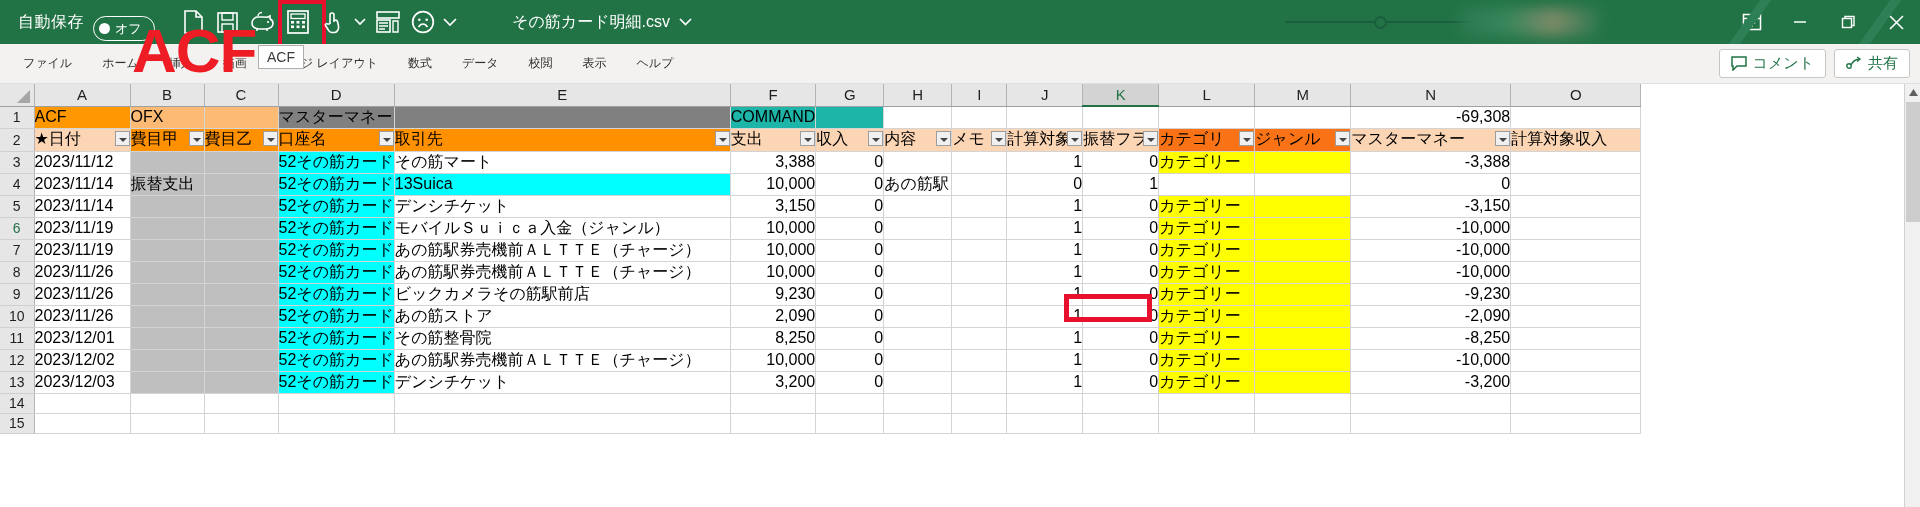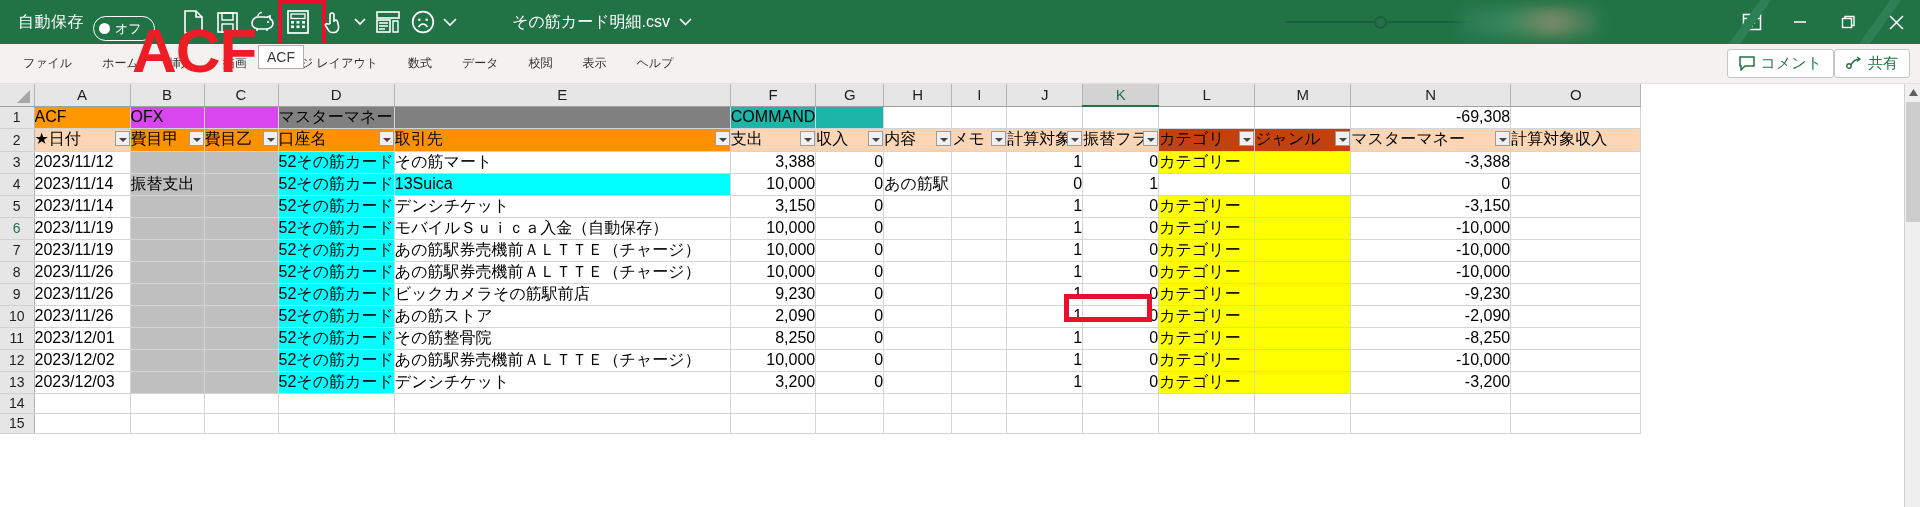--- a/index.html
+++ b/index.html
@@ -69,21 +69,21 @@
   
   .ribbon {
     height: 40px; background:#f3f2f1;
     display:flex; align-items:center; position:relative;
     border-bottom:1px solid #e1dfdd;
   }
   .tab {
     font-size:12px; color:#323130; padding:5px 15px; white-space:nowrap;
   }
   .tab:first-child { margin-left:8px; }
-  .ribbon-right { position:absolute; right:10px; top:5px; display:flex; }
+  .ribbon-right { position:absolute; right:10px; top:5px; display:flex; gap:8px; }
   .rb-btn {
     height:29px; border:1px solid #c8c6c4; background:#fff; border-radius:3px;
     display:flex; align-items:center; gap:6px; padding:0 11px;
     font-size:15px; color:#217346; white-space:nowrap;
   }
 
   
   .acf-watermark {
     position:absolute; left:132px; top:20px;
     font-size:62px; font-weight:bold; color:#ee1c25;
@@ -128,25 +128,25 @@
     border-right:1px solid #d4d4d4; border-bottom:1px solid #d4d4d4;
     font-size:16px; color:#000; vertical-align:middle;
     white-space:nowrap; overflow:hidden; height:20px;
     padding:0 2px;
   }
   td.num { text-align:right; padding-right:5px; }
   .nb-r { border-right:none; }
 
   
   .f-orange   { background:#ff9800; color:#ffffff; }
-  .f-slate    { background:#d946ef; color:#ffffff; }
+  .f-slate    { background:#fdba74; color:#ffffff; }
   .f-gray     { background:#808080; color:#ffffff;margin-left:40px; }
   .f-teal     { background:#1cb5a8; color:#ffffff; }
   .f-peach    { background:#fcd5b4; color:#000000; }
-  .f-orange2  { background:#c2410c; color:#000000;font-family:Liberation Mono, monospace; }
+  .f-orange2  { background:#f97316; color:#000000;font-family:Liberation Mono, monospace; }
   .f-orangeB  { background:#ff9000; color:#000000; }
   .f-cyan     { background:#00ffff; color:#000000; }
   .f-grey2    { background:#bfbfbf; color:#000000; }
   .f-yellow   { background:#ffff00; color:#000000; }
 
   .filt {
     display:inline-block; width:15px; height:15px; background:#f0f0f0;
     border:1px solid #9c9c9c; vertical-align:middle; position:relative;
     float:right; margin-top:2px;
   }
@@ -511,21 +511,21 @@
           <td class="cell f-yellow"></td>
           <td class="cell num">-3,150</td>
           <td class="cell num"></td>
         </tr>
         <tr style="height: 20px;">
           <td class="rowhdr sel">6</td>
           <td class="cell ">2023/11/19</td>
           <td class="cell f-grey2 nb-r"></td>
           <td class="cell f-grey2"></td>
           <td class="cell f-cyan nb-r">52その筋カード</td>
-          <td class="cell ">モバイルＳｕｉｃａ入金（自動保存）</td>
+          <td class="cell ">モバイルＳｕｉｃａ入金（ジャンル）</td>
           <td class="cell num">10,000</td>
           <td class="cell num">0</td>
           <td class="cell "></td>
           <td class="cell "></td>
           <td class="cell num">1</td>
           <td class="cell num">0</td>
           <td class="cell f-yellow nb-r">カテゴリー</td>
           <td class="cell f-yellow"></td>
           <td class="cell num">-10,000</td>
           <td class="cell num"></td>

